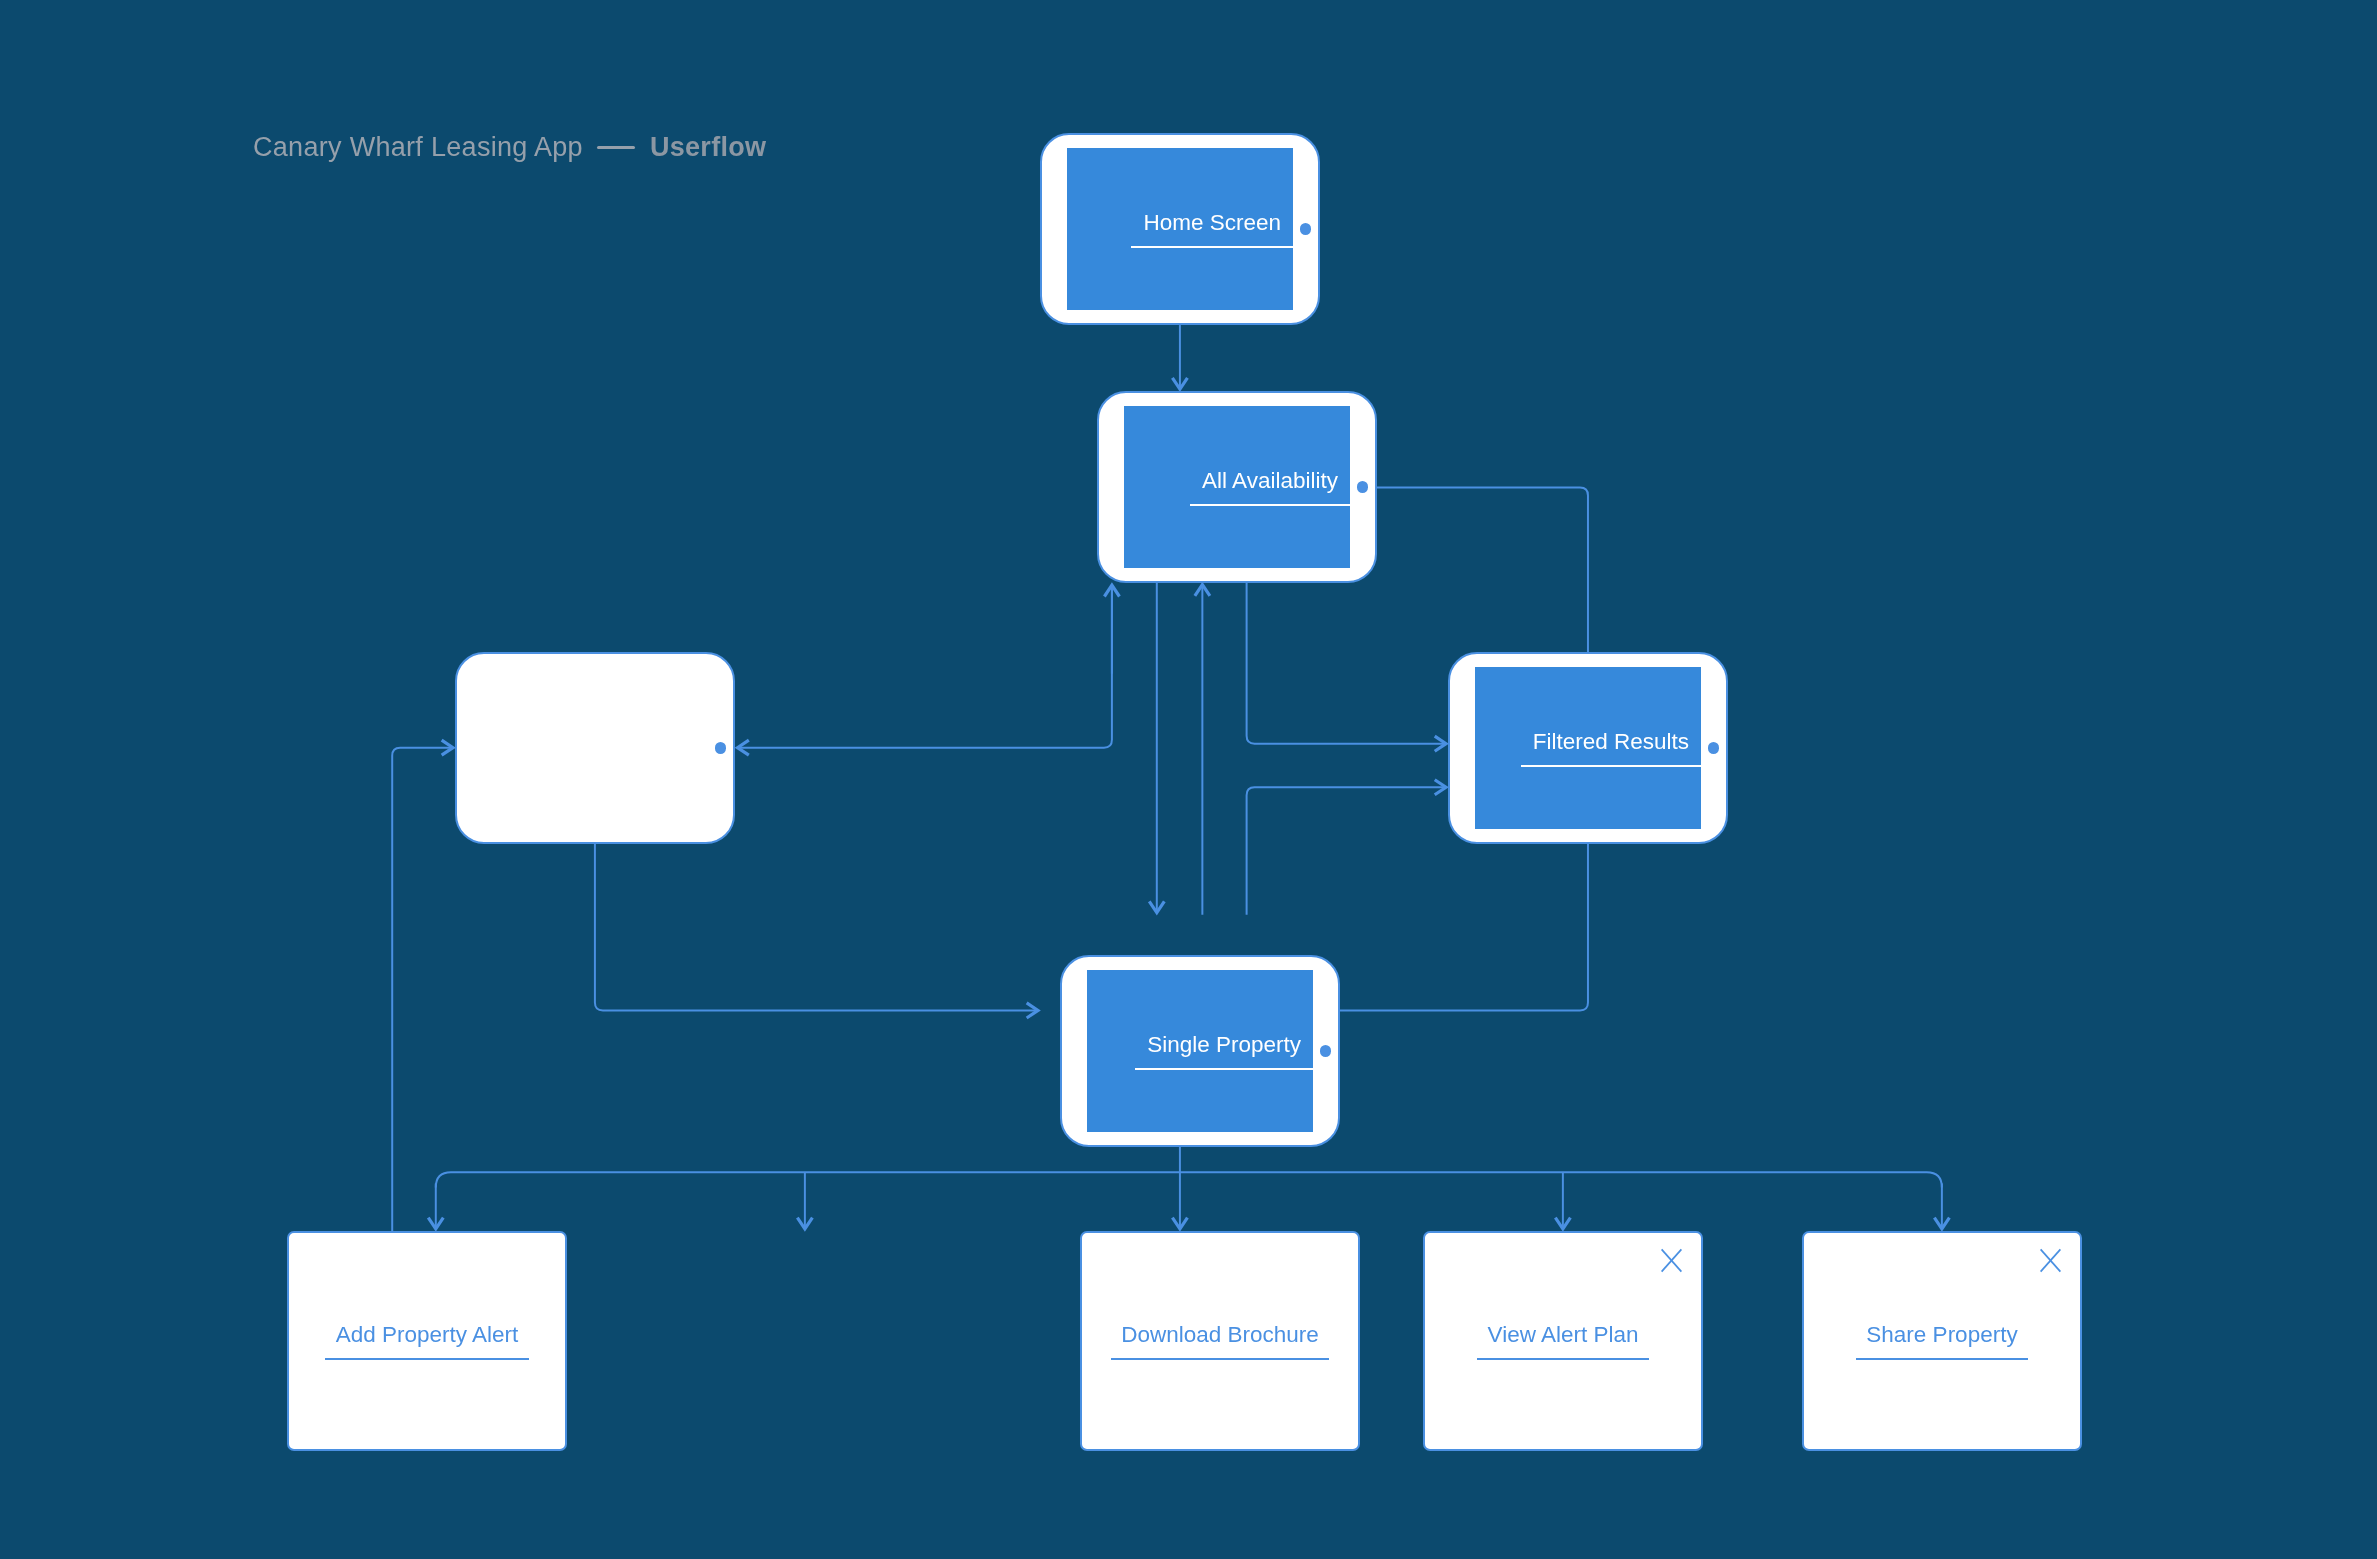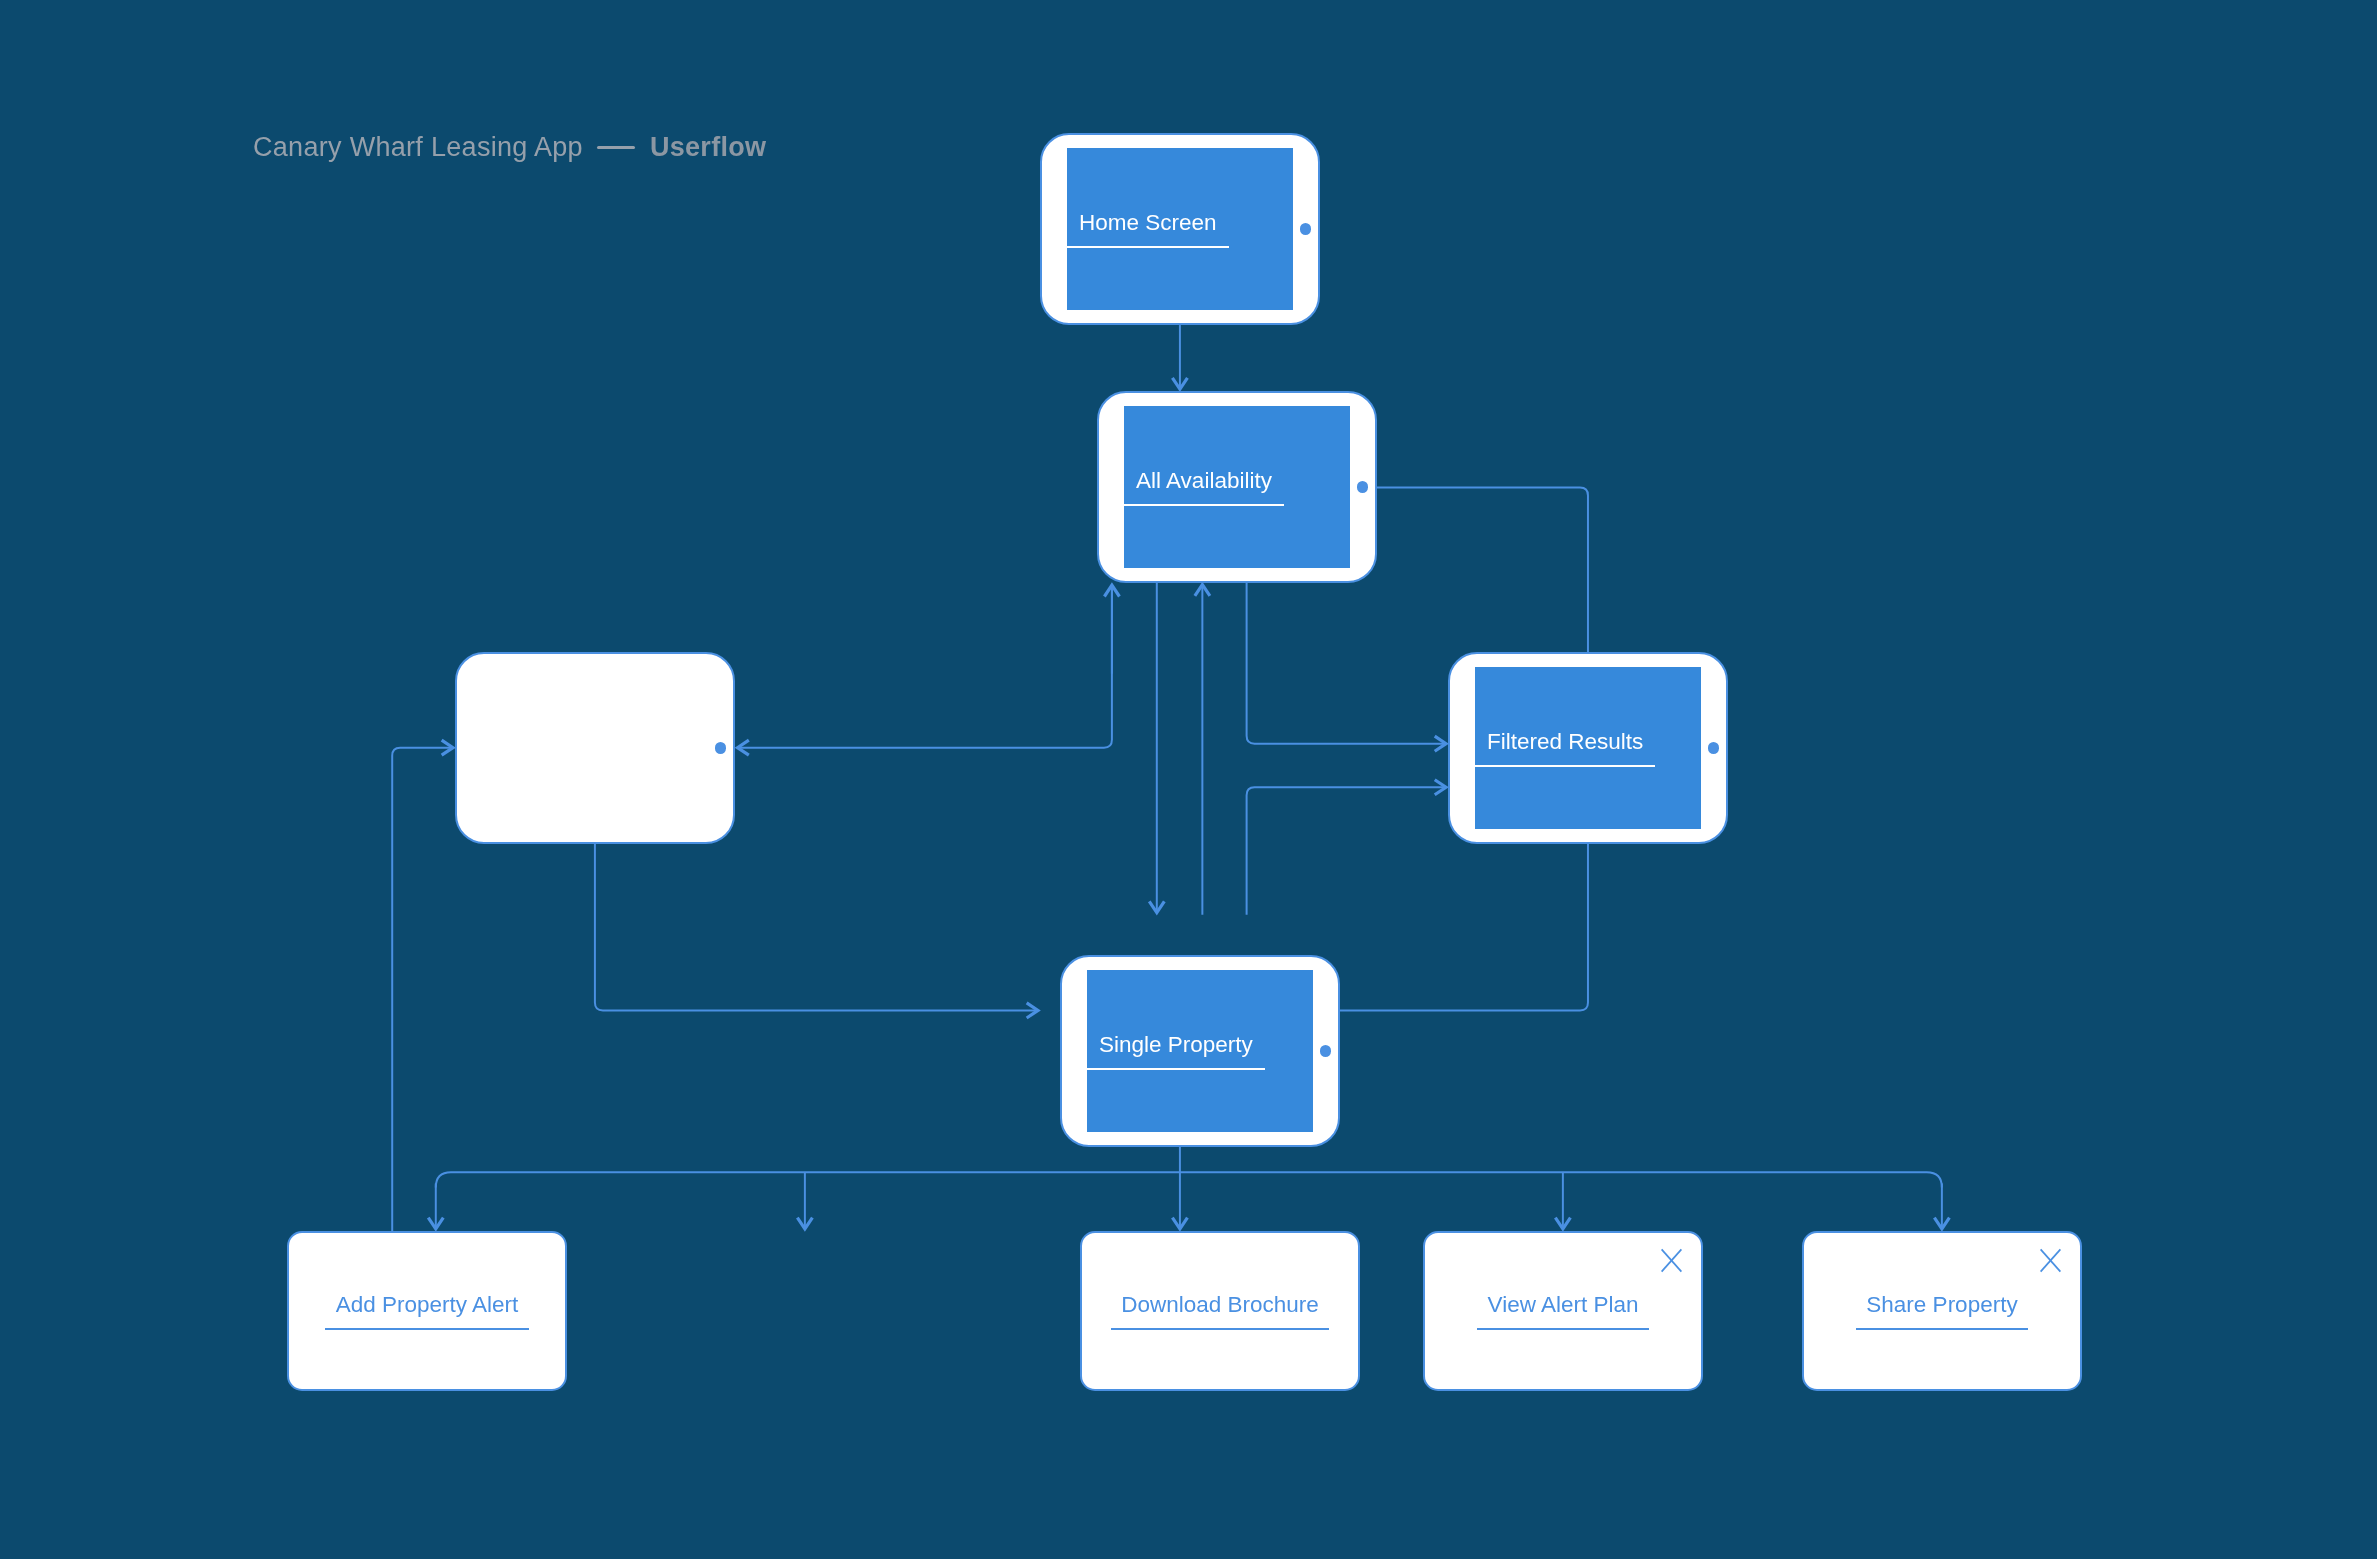--- a/index.html
+++ b/index.html
@@ -47,21 +47,21 @@
     border:2px solid #4A90E2;
     border-radius:29px;
     box-sizing:border-box;
   }
   .screen{
     position:absolute;
     left:25px;right:25px;top:13.2px;bottom:13.2px;
     background:#3689DB;
     display:flex;
     align-items:center;
-    justify-content:flex-start;
+    justify-content:flex-end;
   }
   .screen-label{
     color:#FFFFFF;
     font-size:22.5px;
     padding:0 12px 9.2px;
     border-bottom:2px solid #FFFFFF;
     white-space:nowrap;
     text-align:center;
   }
   .homebtn{
@@ -69,24 +69,24 @@
     right:6.6px;top:50%;
     width:11.2px;height:11.2px;
     margin-top:-5.6px;
     border-radius:50%;
     background:#4A90E2;
   }
   
   .action{
     position:absolute;
     top:1231px;
-    width:280px;height:160px;
+    width:280px;height:220px;
     background:#FFFFFF;
     border:2px solid #4A90E2;
-    border-radius:15px;
+    border-radius:7px;
     box-sizing:border-box;
     display:flex;
     align-items:center;
     justify-content:center;
   }
   .action-label{
     color:#4A90E2;
     font-size:22.5px;
     padding:0 10.6px 9.2px;
     border-bottom:2px solid #4A90E2;

